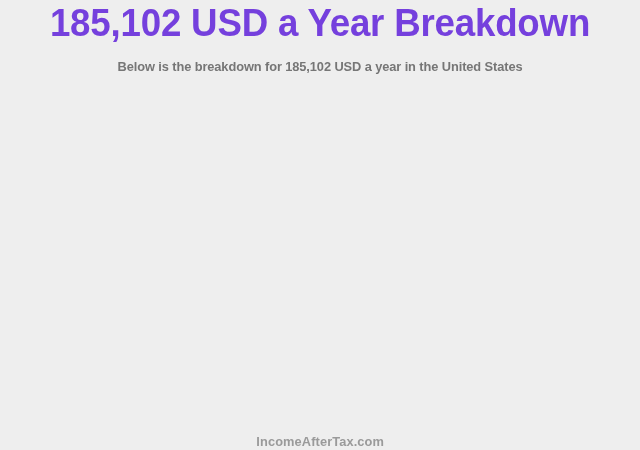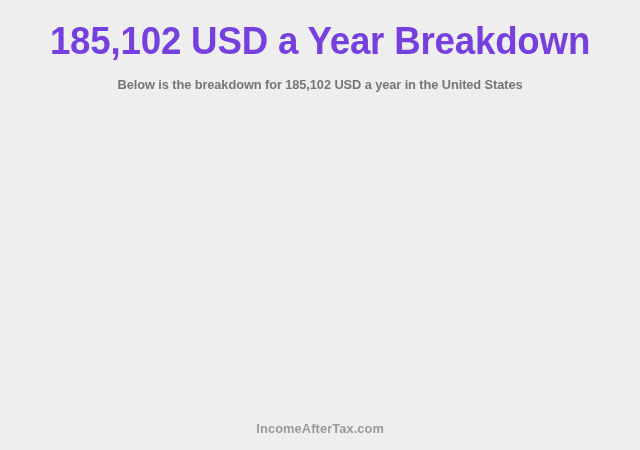--- a/index.html
+++ b/index.html
@@ -22,21 +22,20 @@
     background: #eeeeee;
     box-sizing: border-box;
     display: flex;
     flex-direction: column;
     align-items: center;
   }
 
   .header-block {
     width: 100%;
     text-align: center;
-    padding-top: 18px;
   }
 
   .page-title {
     margin: 0;
     font-family: "Liberation Sans Narrow", "Liberation Sans", "DejaVu Sans Condensed", "DejaVu Sans", sans-serif;
     font-size: 39px;
     line-height: 46px;
     font-weight: bold;
     color: #7540dd;
     letter-spacing: -0.2px;
@@ -61,21 +60,20 @@
 
   .content-area {
     flex: 1 1 auto;
     width: 100%;
     min-height: 0;
   }
 
   .site-footer {
     width: 100%;
     text-align: center;
-    padding-bottom: 13px;
   }
 
   .footer-brand {
     font-family: "Liberation Sans Narrow", "Liberation Sans", "DejaVu Sans Condensed", "DejaVu Sans", sans-serif;
     font-size: 13.5px;
     line-height: 16px;
     font-weight: bold;
     color: #9a9a9a;
     letter-spacing: 0.1px;
     text-decoration: none;

